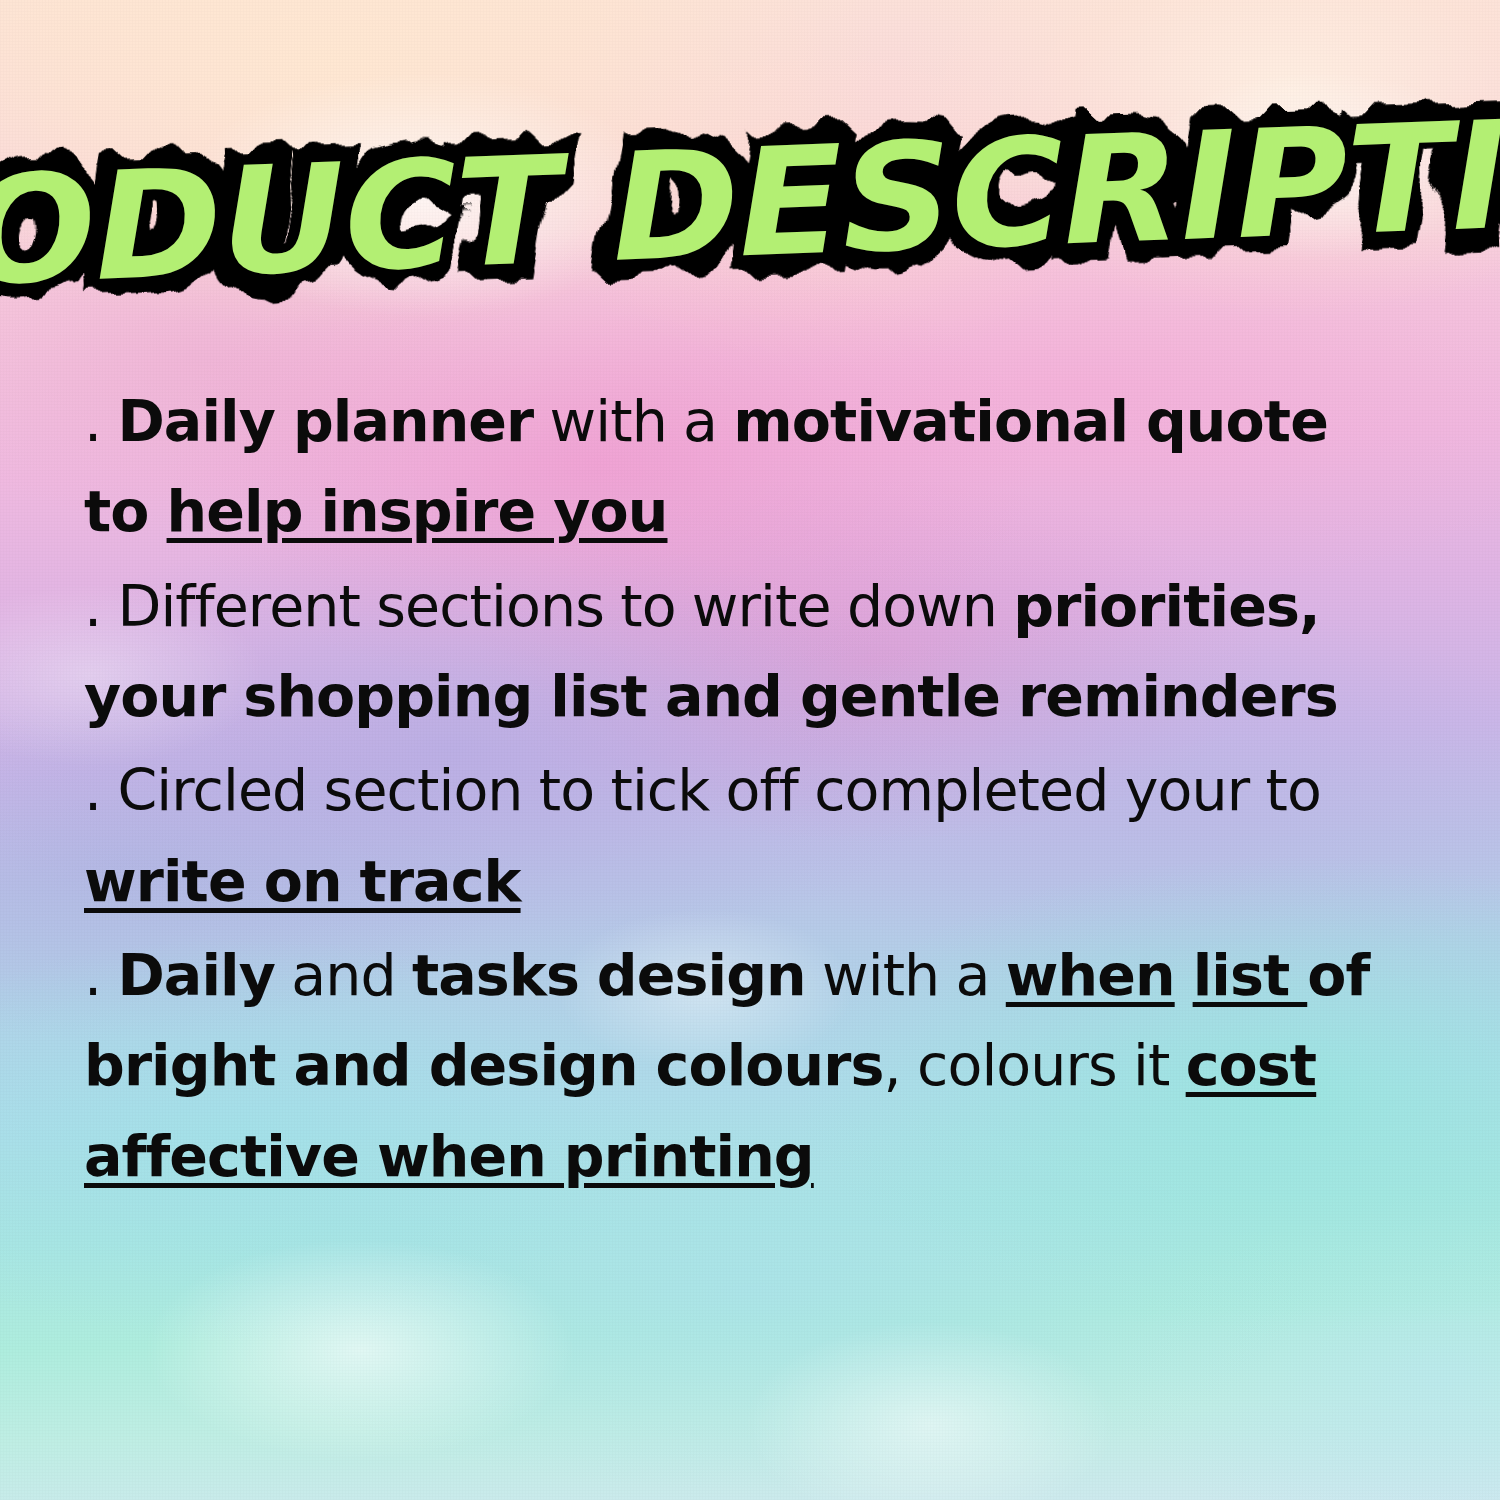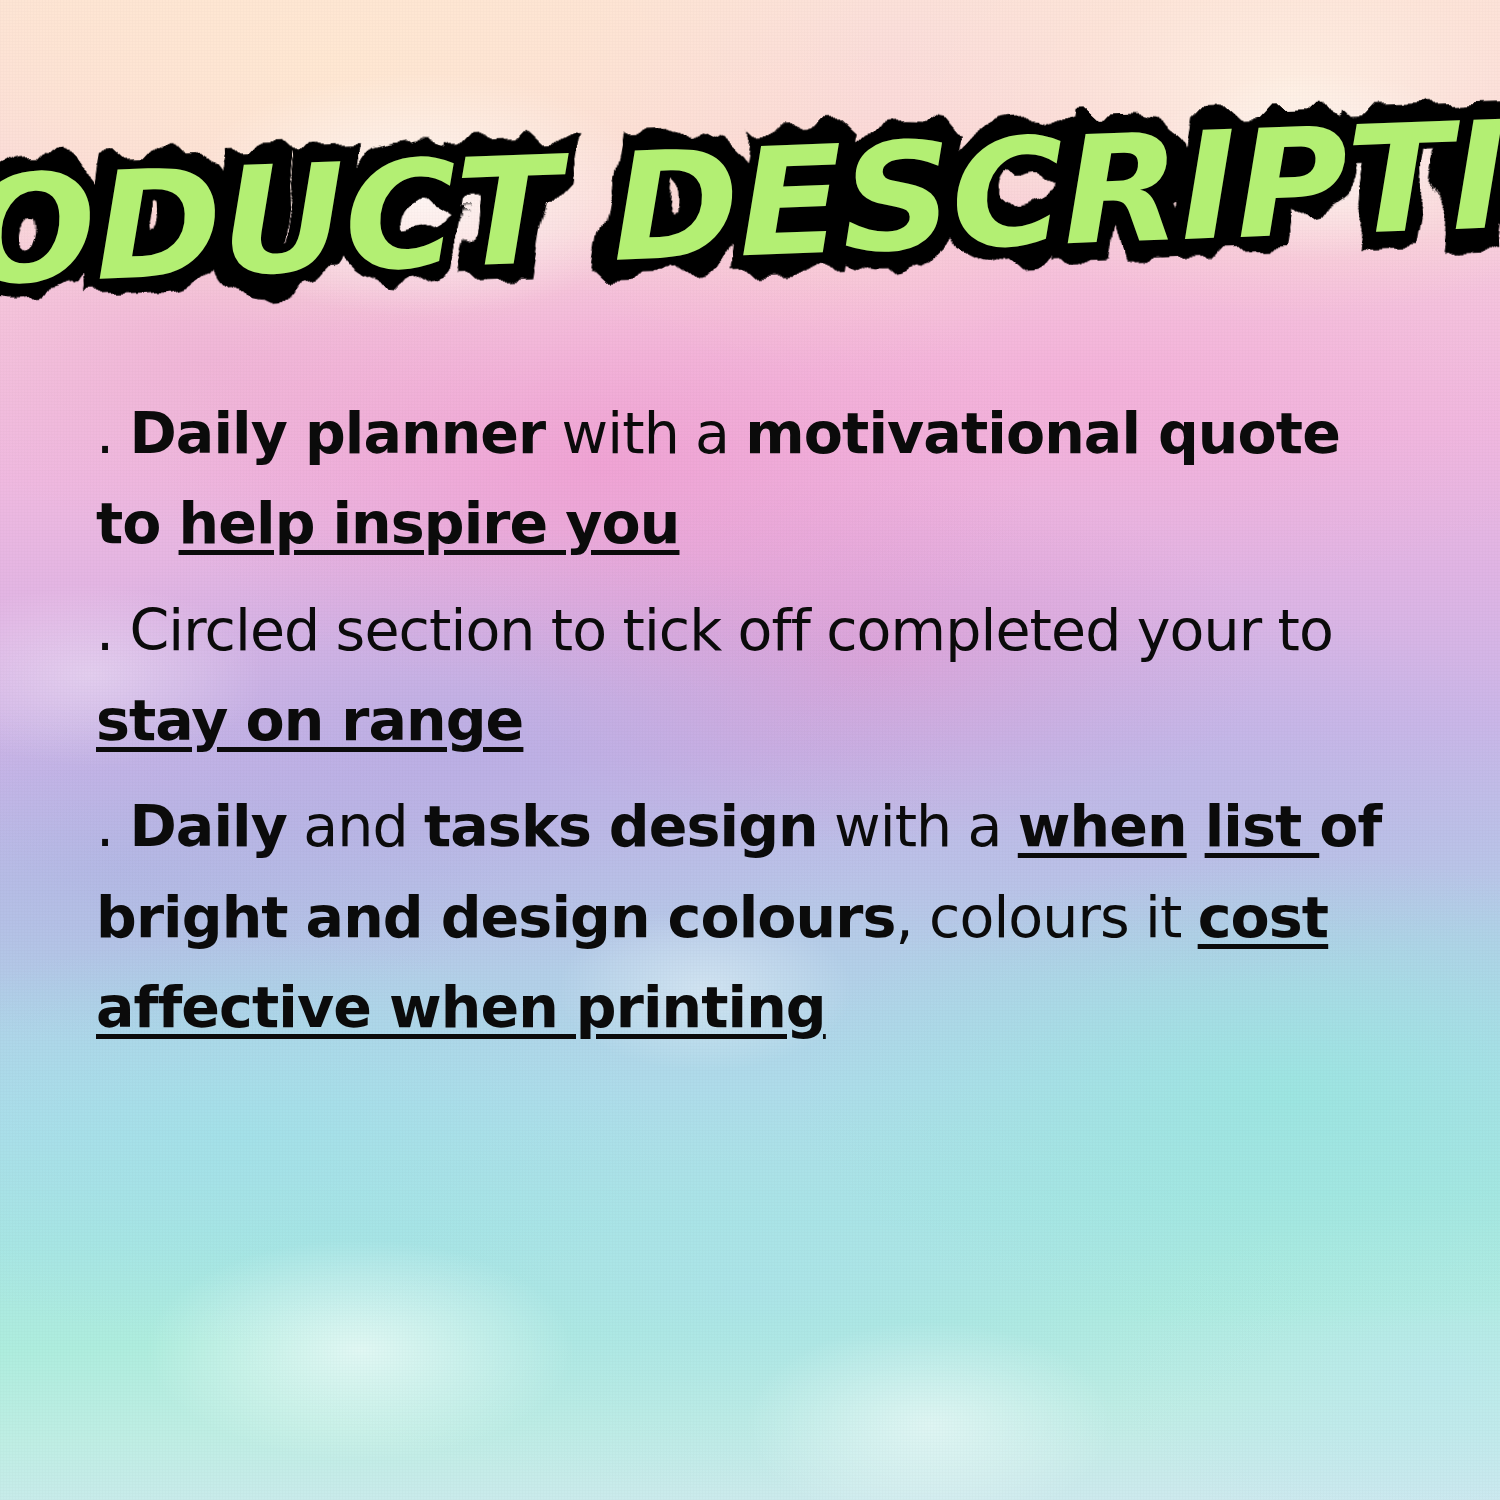--- a/index.html
+++ b/index.html
@@ -183,21 +183,21 @@
     color: #0b0b0b;
     font-family: "DejaVu Sans", sans-serif;
     font-size: 57px;
     font-weight: 400;
     line-height: 1.585;
     letter-spacing: -0.9px;
     word-spacing: -1px;
   }
 
   .bullet {
-    margin: 16px;
+    margin: 4px;
     padding: 0;
   }
 
   .b { font-weight: 700; }
   .u { text-decoration: underline; text-decoration-thickness: 5px; text-underline-offset: 7px; }
 </style>
 </head>
 <body>
 
 <div id="poster">
@@ -221,17 +221,18 @@
 
   <div id="heading-wrap">
     <div class="heading-stack">
       <div class="heading-text heading-shadow" aria-hidden="true">PRODUCT DESCRIPTION</div>
       <div class="heading-text heading-face">PRODUCT DESCRIPTION</div>
     </div>
   </div>
 
   <div id="body-copy">
     <p class="bullet"><span>. </span><span class="b">Daily planner</span><span> with a </span><span class="b">motivational quote to </span><span class="b u">help inspire you</span></p>
-    <p class="bullet"><span>. Circled section to tick off completed your to </span><span class="b u">stay on range</span></p>
+    <p class="bullet"><span>. Different sections to write down </span><span class="b">priorities, your shopping list and gentle reminders</span></p>
+    <p class="bullet"><span>. Circled section to tick off completed your to </span><span class="b u">write on track</span></p>
     <p class="bullet"><span>. </span><span class="b">Daily</span><span> and </span><span class="b">tasks design</span><span> with a </span><span class="b u">when</span><span class="b"> </span><span class="b u">list </span><span class="b">of bright and design colours</span><span>, colours it </span><span class="b u">cost affective when printing</span></p>
   </div>
 
 </div>
 
 </body></html>

